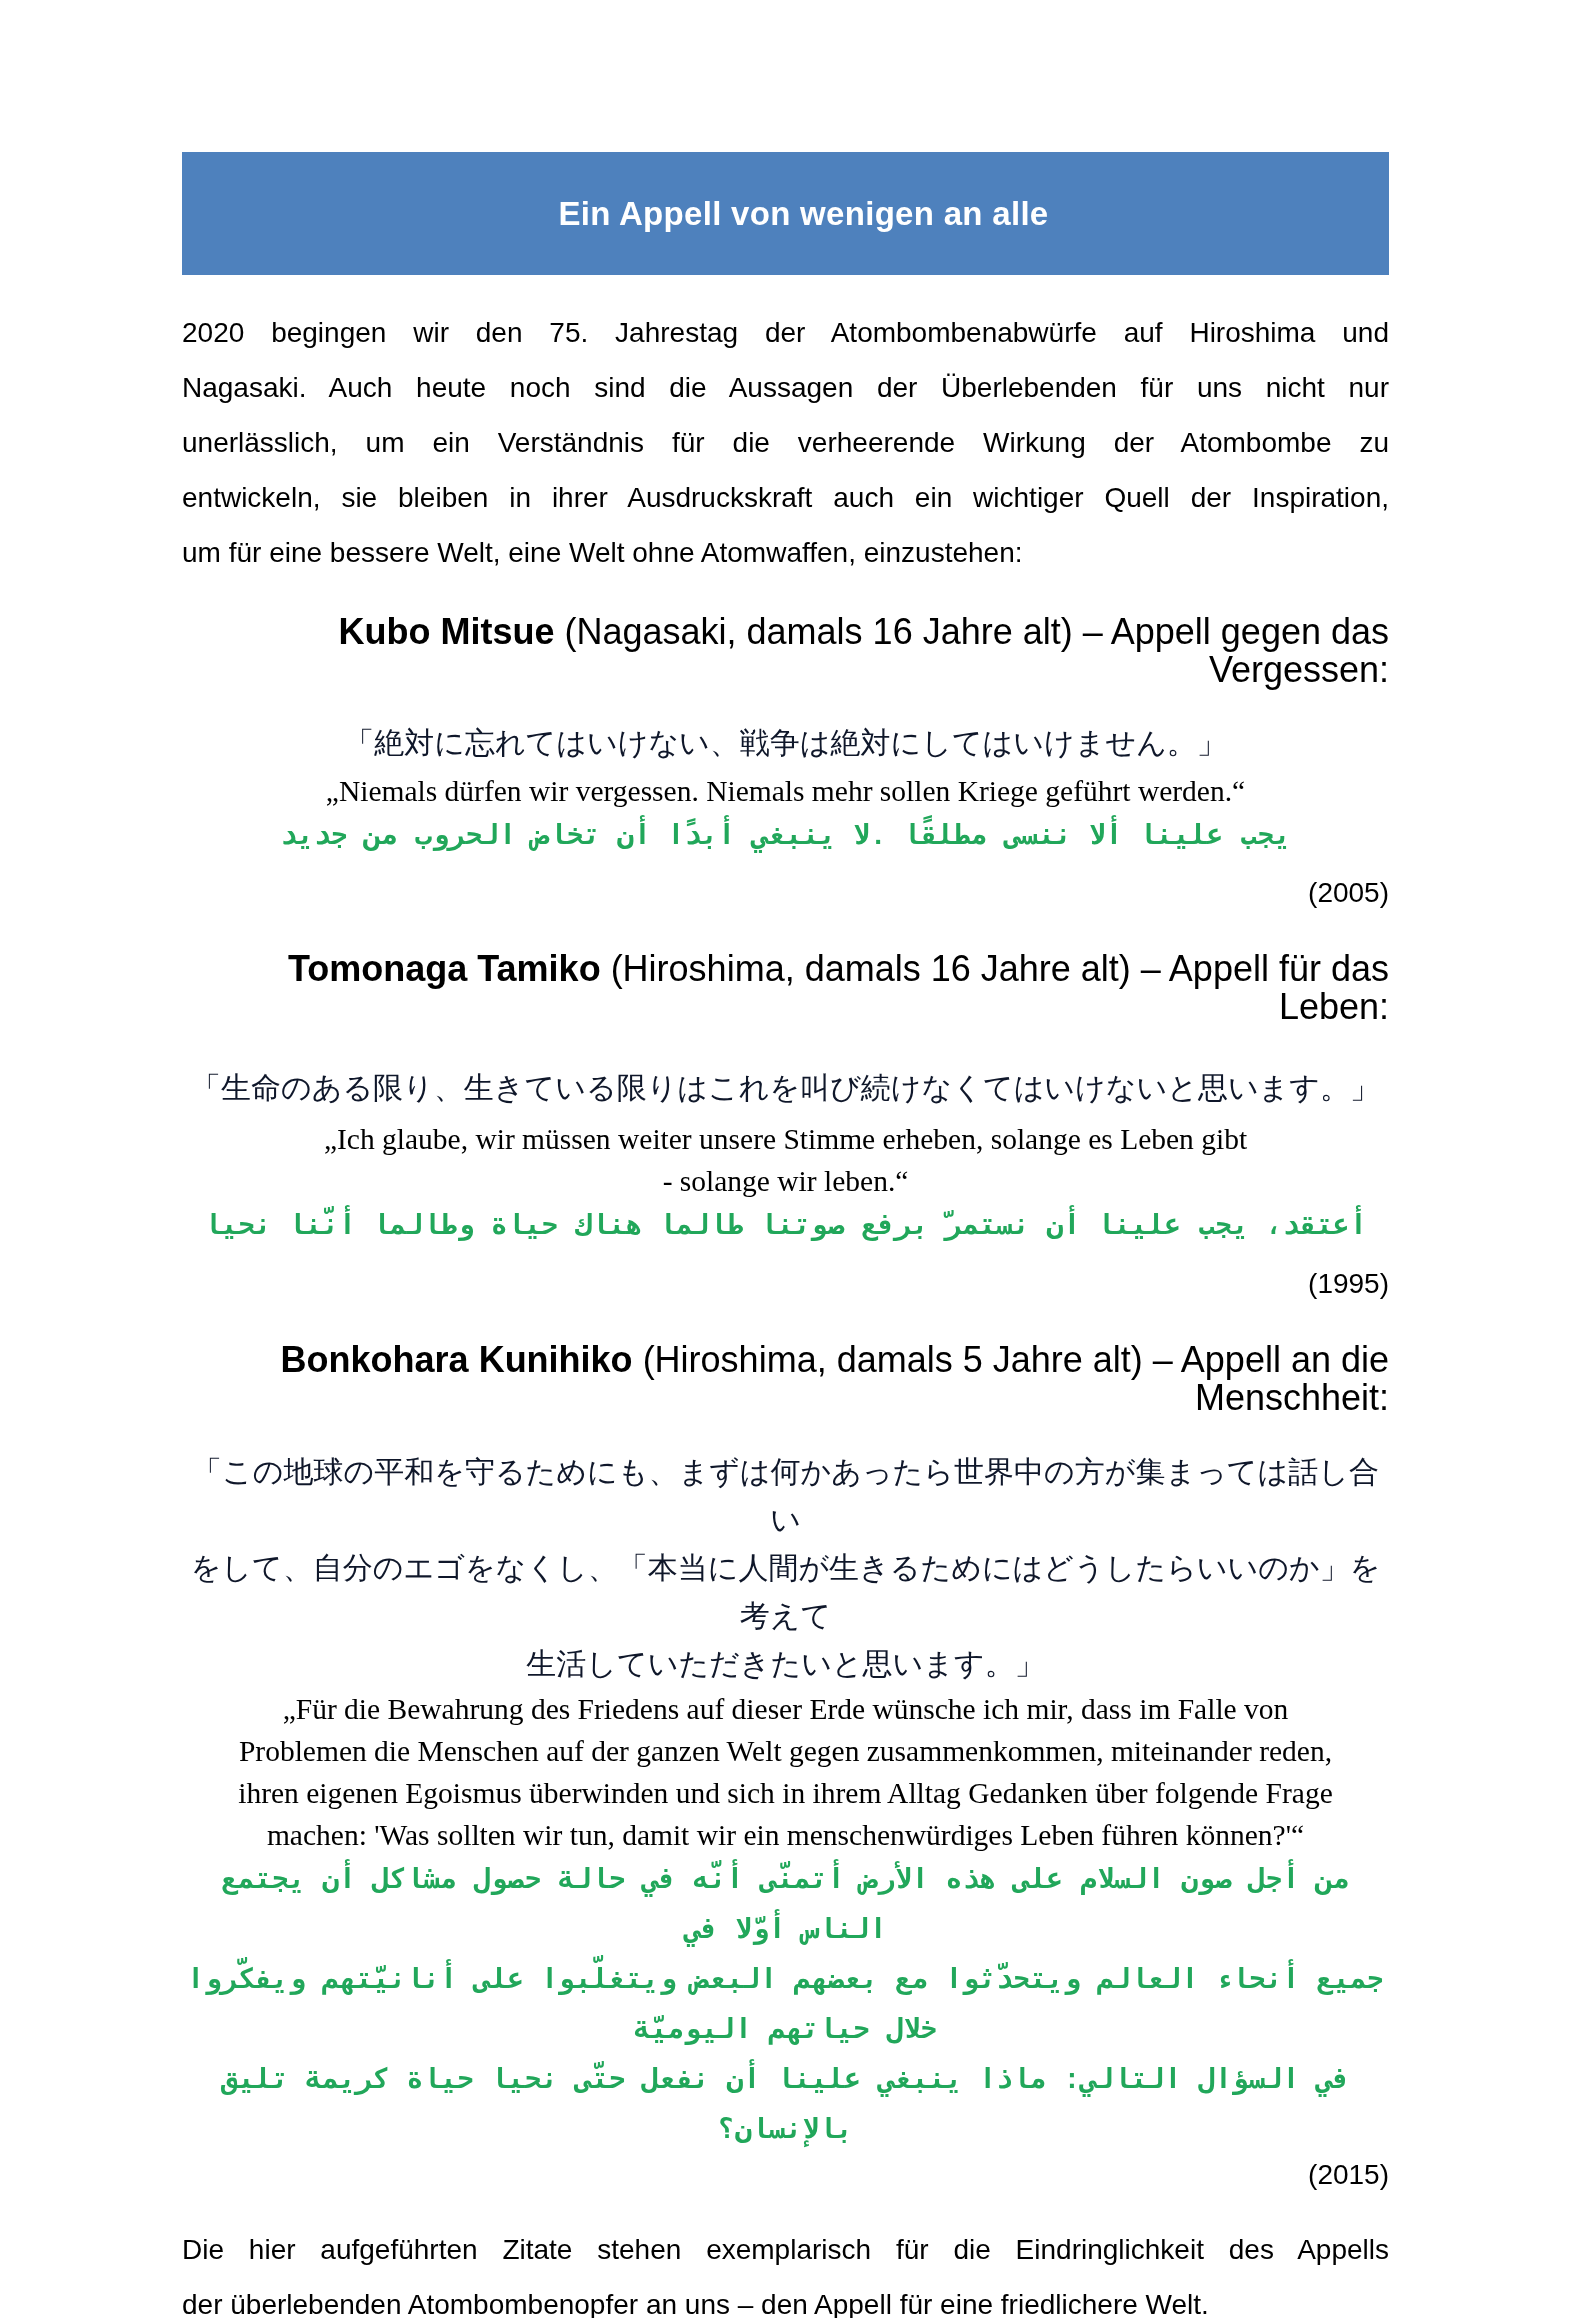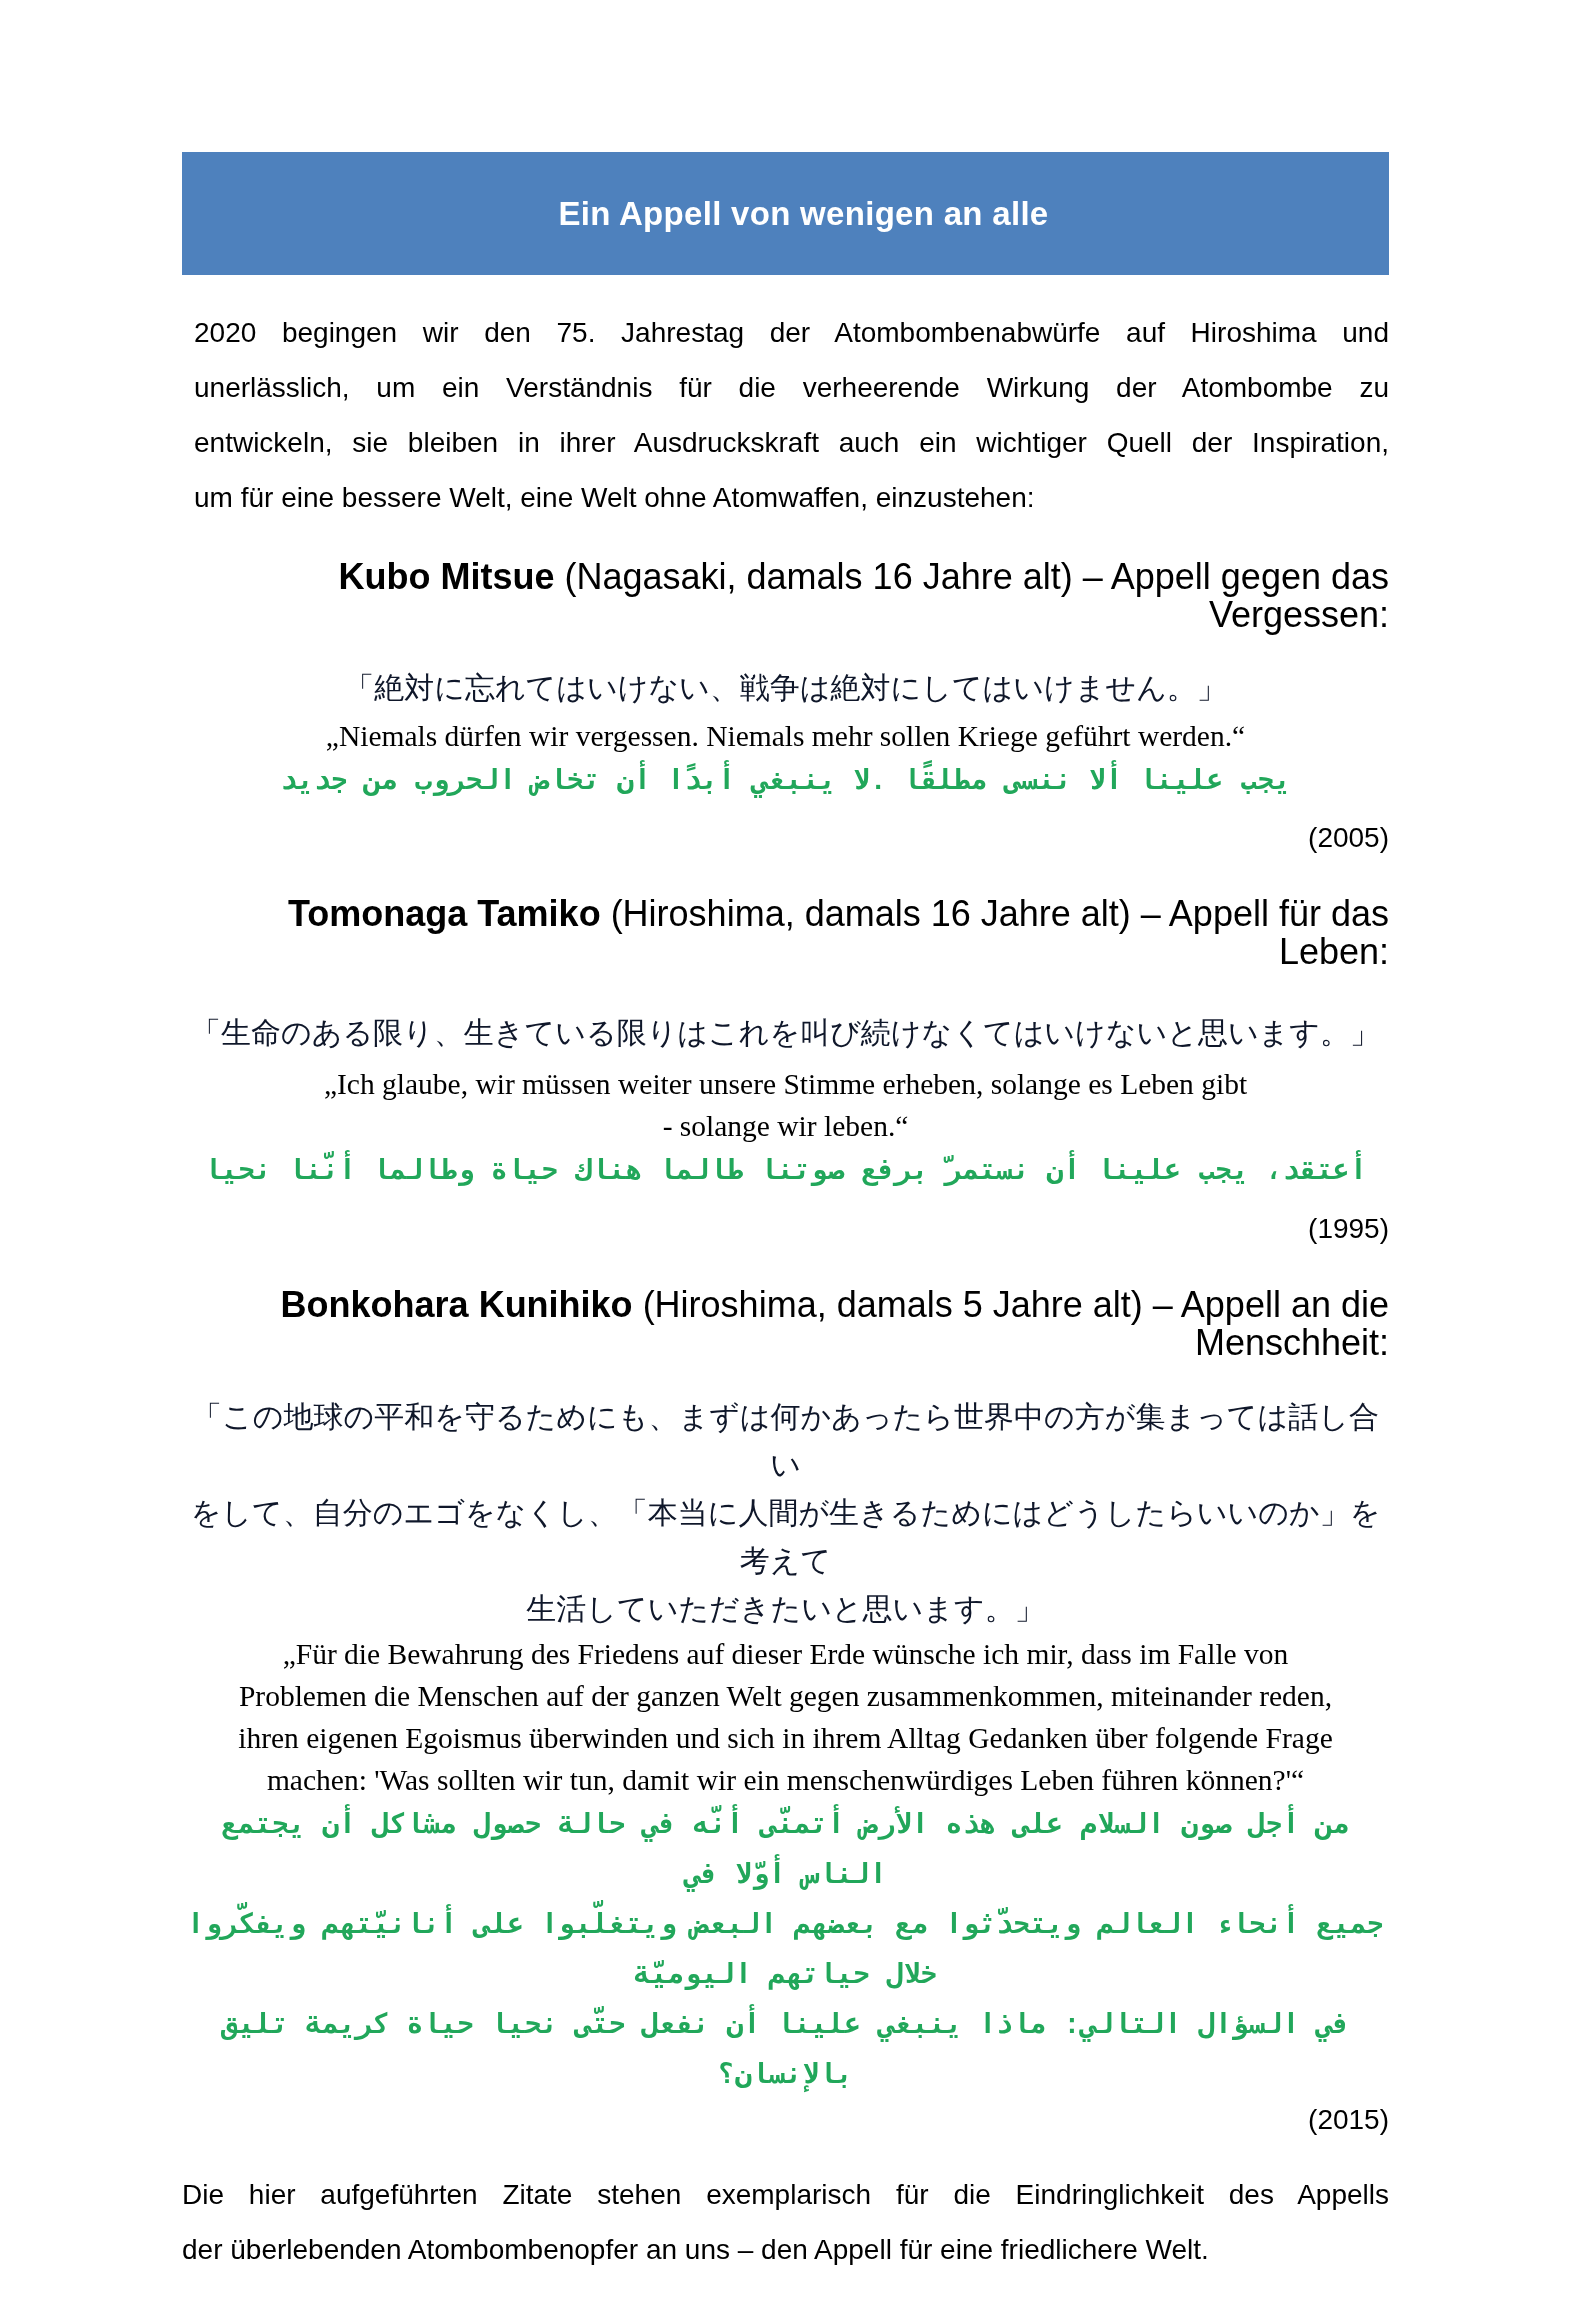--- a/index.html
+++ b/index.html
@@ -18,21 +18,21 @@
   .banner {
     margin-top:152px;
     height:123px;
     background:#4E81BD;
     display:flex; align-items:center; justify-content:center;padding-left:36px;
   }
   .banner-title {
     color:#ffffff; font-weight:bold; font-size:33px; letter-spacing:0.3px;
   }
 
-  .intro { margin-top:30px; font-size:28px; line-height:55px;margin-left:12px; }
+  .intro { margin-top:30px; font-size:28px; line-height:55px; }
   .jline { text-align:justify; text-align-last:justify; }
   .jline.last { text-align-last:left; }
 
   .qheading { margin-top:33px; text-align:right; font-size:36px; line-height:38px; }
   .qheading .qname { font-weight:bold; }
 
   .jp {
     color:#0f172a; font-size:30px; line-height:48px; text-align:center;
     font-family:"DejaVu Sans", sans-serif;
   }
@@ -64,20 +64,21 @@
 
 <div class="page">
   <div class="content">
 
     <div class="banner">
       <div class="banner-title">Ein Appell von wenigen an alle</div>
     </div>
 
     <div class="intro">
       <div class="jline">2020 begingen wir den 75. Jahrestag der Atombombenabwürfe auf Hiroshima und</div>
+      <div class="jline">Nagasaki. Auch heute noch sind die Aussagen der Überlebenden für uns nicht nur</div>
       <div class="jline">unerlässlich, um ein Verständnis für die verheerende Wirkung der Atombombe zu</div>
       <div class="jline">entwickeln, sie bleiben in ihrer Ausdruckskraft auch ein wichtiger Quell der Inspiration,</div>
       <div class="jline last">um für eine bessere Welt, eine Welt ohne Atomwaffen, einzustehen:</div>
     </div>
 
     <div class="qheading">
       <span class="qname">Kubo Mitsue</span><span> (Nagasaki, damals 16 Jahre alt) – Appell gegen das Vergessen:</span>
     </div>
     <div class="jp s1-jp">「絶対に忘れてはいけない、戦争は絶対にしてはいけません。」</div>
     <div class="de-serif s1-de">„Niemals dürfen wir vergessen. Niemals mehr sollen Kriege geführt werden.“</div>

